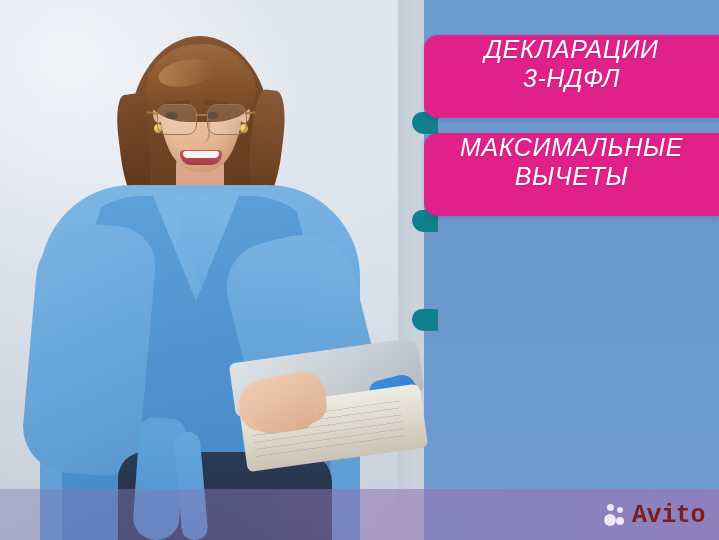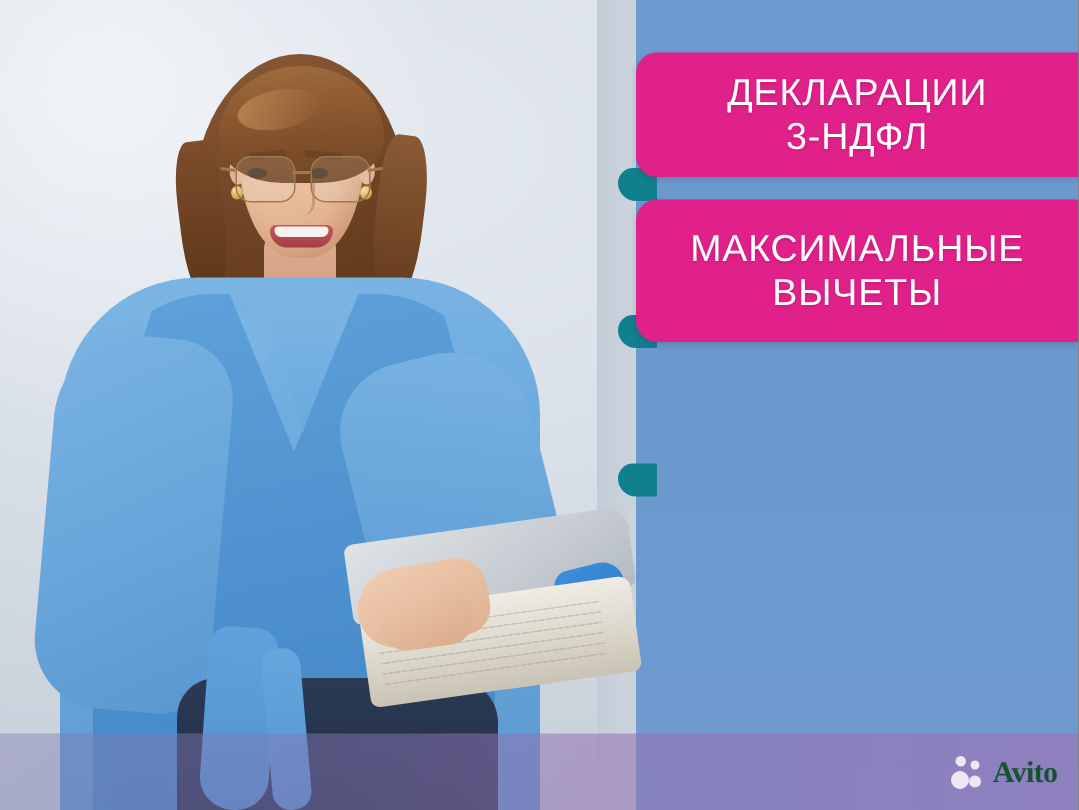--- a/index.html
+++ b/index.html
@@ -184,23 +184,24 @@
     border-radius:10px 14px 12px 10px;transform:rotate(-6deg);
   }
   .book-lines{position:absolute;left:14px;top:60px;width:150px;height:40px;
     background:repeating-linear-gradient(180deg,rgba(160,158,148,.4) 0 1px,rgba(0,0,0,0) 1px 7px);}
 
   
   .banner{
     position:absolute;left:424px;width:295px;
     background:#e0218a;
     border-radius:14px 0 0 14px;
-    display:flex;align-items:center;justify-content:center;
+    display:flex;align-items:flex-start;justify-content:center;
     box-shadow:0 2px 5px rgba(40,20,60,.18);
     z-index:6;
+    font-style:italic;
   }
   .banner-text{
     color:#ffffff;text-align:center;line-height:1.14;
     font-size:25px;font-weight:400;letter-spacing:.6px;
     text-transform:uppercase;padding:0 10px;
     text-shadow:0 1px 2px rgba(120,10,70,.25);
     white-space:pre-line;
   }
   .tab{
     position:absolute;left:412px;width:26px;height:22px;
@@ -220,22 +221,22 @@
     position:absolute;right:14px;top:500px;height:30px;z-index:9;
     display:flex;align-items:center;gap:6px;
   }
   .avito-dots{position:relative;width:22px;height:22px;}
   .avito-dots i{position:absolute;border-radius:50%;background:#efe6f2;display:block;}
   .d1{left:0;top:10px;width:12px;height:12px;}
   .d2{left:12px;top:13px;width:8px;height:8px;}
   .d3{left:3px;top:0;width:7px;height:7px;}
   .d4{left:13px;top:3px;width:6px;height:6px;}
   .avito-word{
-    color:#14532d;font-size:20px;font-weight:700;letter-spacing:-.4px;
-    font-family:Liberation Serif, serif;line-height:1;
+    color:#7f1d1d;font-size:25px;font-weight:700;letter-spacing:-.4px;
+    font-family:Liberation Mono, monospace;line-height:1;
   }
 </style>
 </head>
 <body>
 
 <div class="stage">
 
   <div class="bg-studio"></div>
   <div class="bg-softlight"></div>
   <div class="bg-strip"></div>
@@ -287,21 +288,21 @@
   </div>
 
   <div class="tab" style="top:112px"></div>
   <div class="tab" style="top:210px"></div>
   <div class="tab" style="top:309px"></div>
 
   <div class="banner" style="top:35px;height:83px">
     <div class="banner-text">Декларации
 3-НДФЛ</div>
   </div>
-  <div class="banner" style="top:133px;height:95px">
+  <div class="banner" style="top:133px;height:83px">
     <div class="banner-text">Максимальные
 вычеты</div>
   </div>
 
   <div class="bottom-band"></div>
   <div class="avito">
     <div class="avito-dots">
       <i class="d1"></i>
         <i class="d2"></i>
         <i class="d3"></i>

